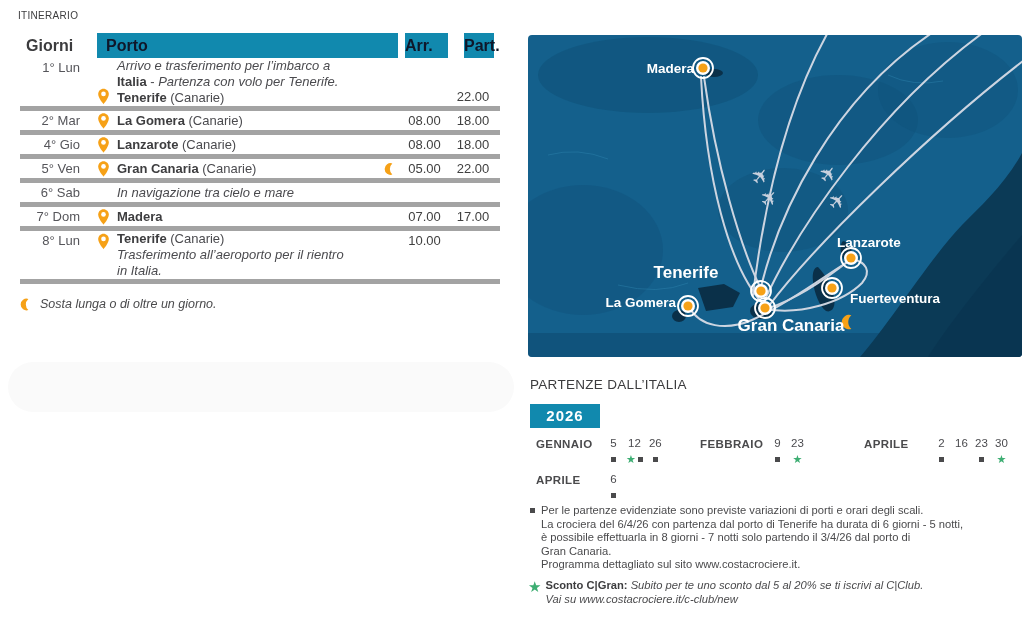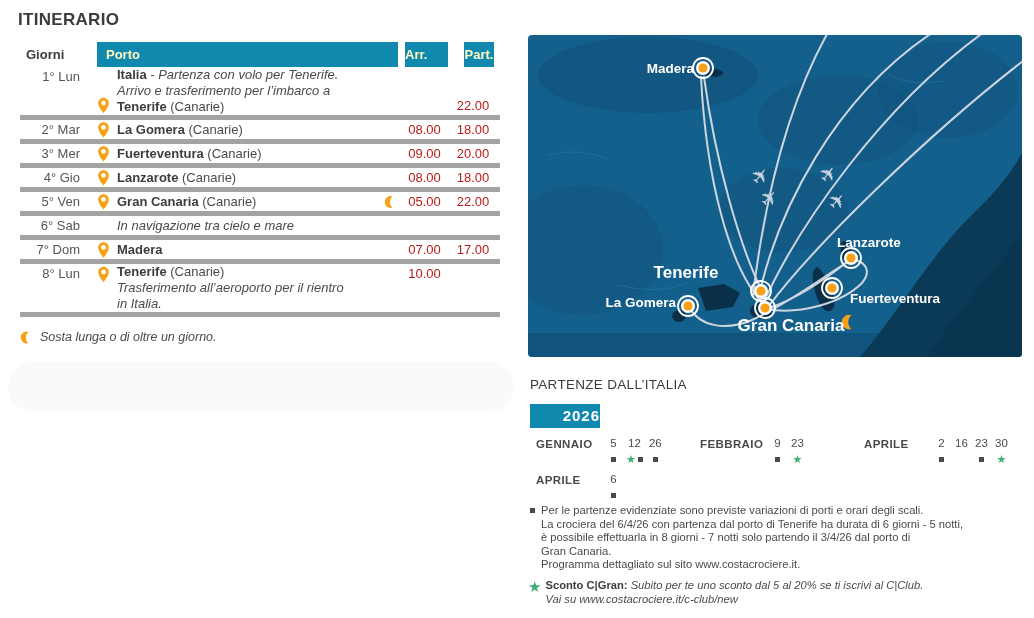--- a/index.html
+++ b/index.html
@@ -2,60 +2,60 @@
 <html><head>
 <meta charset="utf-8">
 <style>
   html,body{margin:0;padding:0;background:#fff;}
   #canvas{position:relative;width:1034px;height:618px;background:#fff;
     font-family:"Liberation Sans","DejaVu Sans",sans-serif;color:#3d3d3f;overflow:hidden;}
   #canvas *{box-sizing:border-box;}
 
   
   .left-panel{position:absolute;left:18px;top:10px;width:482px;}
-  .itin-title{font-size:17px;font-weight:700;letter-spacing:.3px;color:#3c3c3e;margin:0 0 12px 0;}
+  .itin-title{font-size:10px;font-weight:400;letter-spacing:.3px;color:#3c3c3e;margin:0 0 12px 0;}
   .thead,.trow{display:grid;grid-template-columns:70px 311px 47px 50px;}
   .thead{margin-left:2px;}
-  .hcell{height:25px;line-height:25px;font-size:13px;font-weight:700;}
+  .hcell{height:25px;line-height:25px;font-size:16px;font-weight:700;}
   .hday{color:#3c3c3e;padding-left:6px;}
-  .hteal{background:#1189ae;color:#fef9c3;}
+  .hteal{background:#1189ae;color:#0f172a;}
   .hporto{margin-left:7px;margin-right:3px;padding-left:9px;}
   .harr{margin-left:4px;text-align:left;}
   .hpart{margin-left:16px;margin-right:4px;text-align:center;}
   #itin-rows{margin-left:2px;}
   .trow{position:relative;align-items:center;border-bottom:5px solid #a3a3a3;min-height:24px;padding:0 0;}
   .tday{font-size:13px;color:#55555a;text-align:right;padding-right:10px;line-height:16px;}
   .tporto{position:relative;padding-left:27px;font-size:13px;line-height:16px;color:#4a4a4e;}
   .tporto b{color:#3d3d3f;}
   .it{font-style:italic;}
   .pline{min-height:16px;}
   .pin{position:absolute;left:7px;width:13px;height:17px;display:inline-block;}
   .pin svg{display:block;}
   .pin-center{top:50%;transform:translateY(-50%);}
   .pin-bottom{bottom:1px;}
   .pin-top{top:2px;}
   .rowmoon{position:absolute;right:4px;top:50%;transform:translateY(-50%);width:13px;height:13px;}
-  .ttime{font-size:13px;color:#b91c1c;text-align:center;line-height:16px;}
+  .ttime{font-size:13px;color:#404040;text-align:center;line-height:16px;}
   .vtop{align-self:start;padding-top:2px;}
   .vtop2{align-self:start;padding-top:2px;}
   .vbottom{align-self:end;padding-bottom:1px;}
   .legend{display:flex;align-items:center;gap:7px;margin:13px 0 0 2px;font-size:12.5px;
     font-style:italic;color:#4a4a4c;}
   .legend svg{flex:0 0 auto;}
   .faint-box{position:absolute;left:8px;top:362px;width:506px;height:50px;background:#fafafa;border-radius:25px;}
 
   
   .map{position:absolute;left:528px;top:35px;width:494px;height:322px;border-radius:4px;overflow:hidden;}
   .map svg{display:block;}
 
   
   .dep-title{position:absolute;left:530px;top:377px;font-size:13.5px;font-weight:400;
     letter-spacing:.3px;color:#3c3c3e;}
   .year-badge{position:absolute;left:530px;top:404px;width:70px;height:24px;background:#1189ae;
-    color:#fff;font-size:15px;font-weight:700;letter-spacing:1px;text-align:right;line-height:24px;}
+    color:#fff;font-size:15px;font-weight:700;letter-spacing:1px;text-align:center;line-height:24px;}
   .month{position:absolute;display:flex;align-items:flex-start;}
   .mname{display:inline-block;width:70px;font-size:11.5px;font-weight:700;letter-spacing:.4px;color:#4a4a4c;padding-top:1px;}
   .dates{display:flex;gap:5px;}
   .dcol{display:flex;flex-direction:column;align-items:center;min-width:15px;}
   .dnum{font-size:11.5px;color:#4a4a4e;line-height:13px;}
   .marks{display:flex;align-items:center;gap:2px;margin-top:4px;height:11px;}
   .msquare{width:5px;height:5px;background:#4a4a4c;display:inline-block;}
   .mstar{font-size:11px;line-height:11px;color:#3eae73;}
   .dep-note{position:absolute;left:530px;top:504px;width:500px;display:flex;}
   .note-bullet{width:5px;height:5px;background:#4a4a4c;margin-top:4px;flex:0 0 auto;}
@@ -83,54 +83,40 @@
     <div id="itin-rows">
         <div class="trow">
           <div class="tday vtop">1° Lun</div>
           <div class="tporto">
             <span class="pin pin-bottom">
               <svg width="13" height="17" viewBox="0 0 24 32">
                 <path d="M12 1.5C6.5 1.5 2 6 2 11.5 C2 19.5 12 30.5 12 30.5 S22 19.5 22 11.5 C22 6 17.5 1.5 12 1.5 Z" fill="#F6A117"></path>
                 <circle cx="12" cy="11.2" r="4.4" fill="#fff"></circle>
               </svg>
             </span>
+            <div class="pline"><span class="it">Arrivo e trasferimento per l’imbarco a</span></div>
             <div class="pline"><b>Italia</b><span> - </span><span class="it">Partenza con volo per Tenerife.</span></div>
-            <div class="pline"><span class="it">Arrivo e trasferimento per l’imbarco a</span></div>
             <div class="pline"><b>Tenerife</b><span> (Canarie)</span></div>
           </div>
           <div class="ttime"></div>
           <div class="ttime vbottom">22.00</div>
         </div>
         <div class="trow">
           <div class="tday">2° Mar</div>
           <div class="tporto">
             <span class="pin pin-center">
               <svg width="13" height="17" viewBox="0 0 24 32">
                 <path d="M12 1.5C6.5 1.5 2 6 2 11.5 C2 19.5 12 30.5 12 30.5 S22 19.5 22 11.5 C22 6 17.5 1.5 12 1.5 Z" fill="#F6A117"></path>
                 <circle cx="12" cy="11.2" r="4.4" fill="#fff"></circle>
               </svg>
             </span>
             <div class="pline"><b>La Gomera</b><span> (Canarie)</span></div>
           </div>
           <div class="ttime">08.00</div>
           <div class="ttime">18.00</div>
-        </div>
-        <div class="trow">
-          <div class="tday">3° Mer</div>
-          <div class="tporto">
-            <span class="pin pin-center">
-              <svg width="13" height="17" viewBox="0 0 24 32">
-                <path d="M12 1.5C6.5 1.5 2 6 2 11.5 C2 19.5 12 30.5 12 30.5 S22 19.5 22 11.5 C22 6 17.5 1.5 12 1.5 Z" fill="#F6A117"></path>
-                <circle cx="12" cy="11.2" r="4.4" fill="#fff"></circle>
-              </svg>
-            </span>
-            <div class="pline"><b>Fuerteventura</b><span> (Canarie)</span></div>
-          </div>
-          <div class="ttime">09.00</div>
-          <div class="ttime">20.00</div>
         </div>
         <div class="trow">
           <div class="tday">4° Gio</div>
           <div class="tporto">
             <span class="pin pin-center">
               <svg width="13" height="17" viewBox="0 0 24 32">
                 <path d="M12 1.5C6.5 1.5 2 6 2 11.5 C2 19.5 12 30.5 12 30.5 S22 19.5 22 11.5 C22 6 17.5 1.5 12 1.5 Z" fill="#F6A117"></path>
                 <circle cx="12" cy="11.2" r="4.4" fill="#fff"></circle>
               </svg>
             </span>

